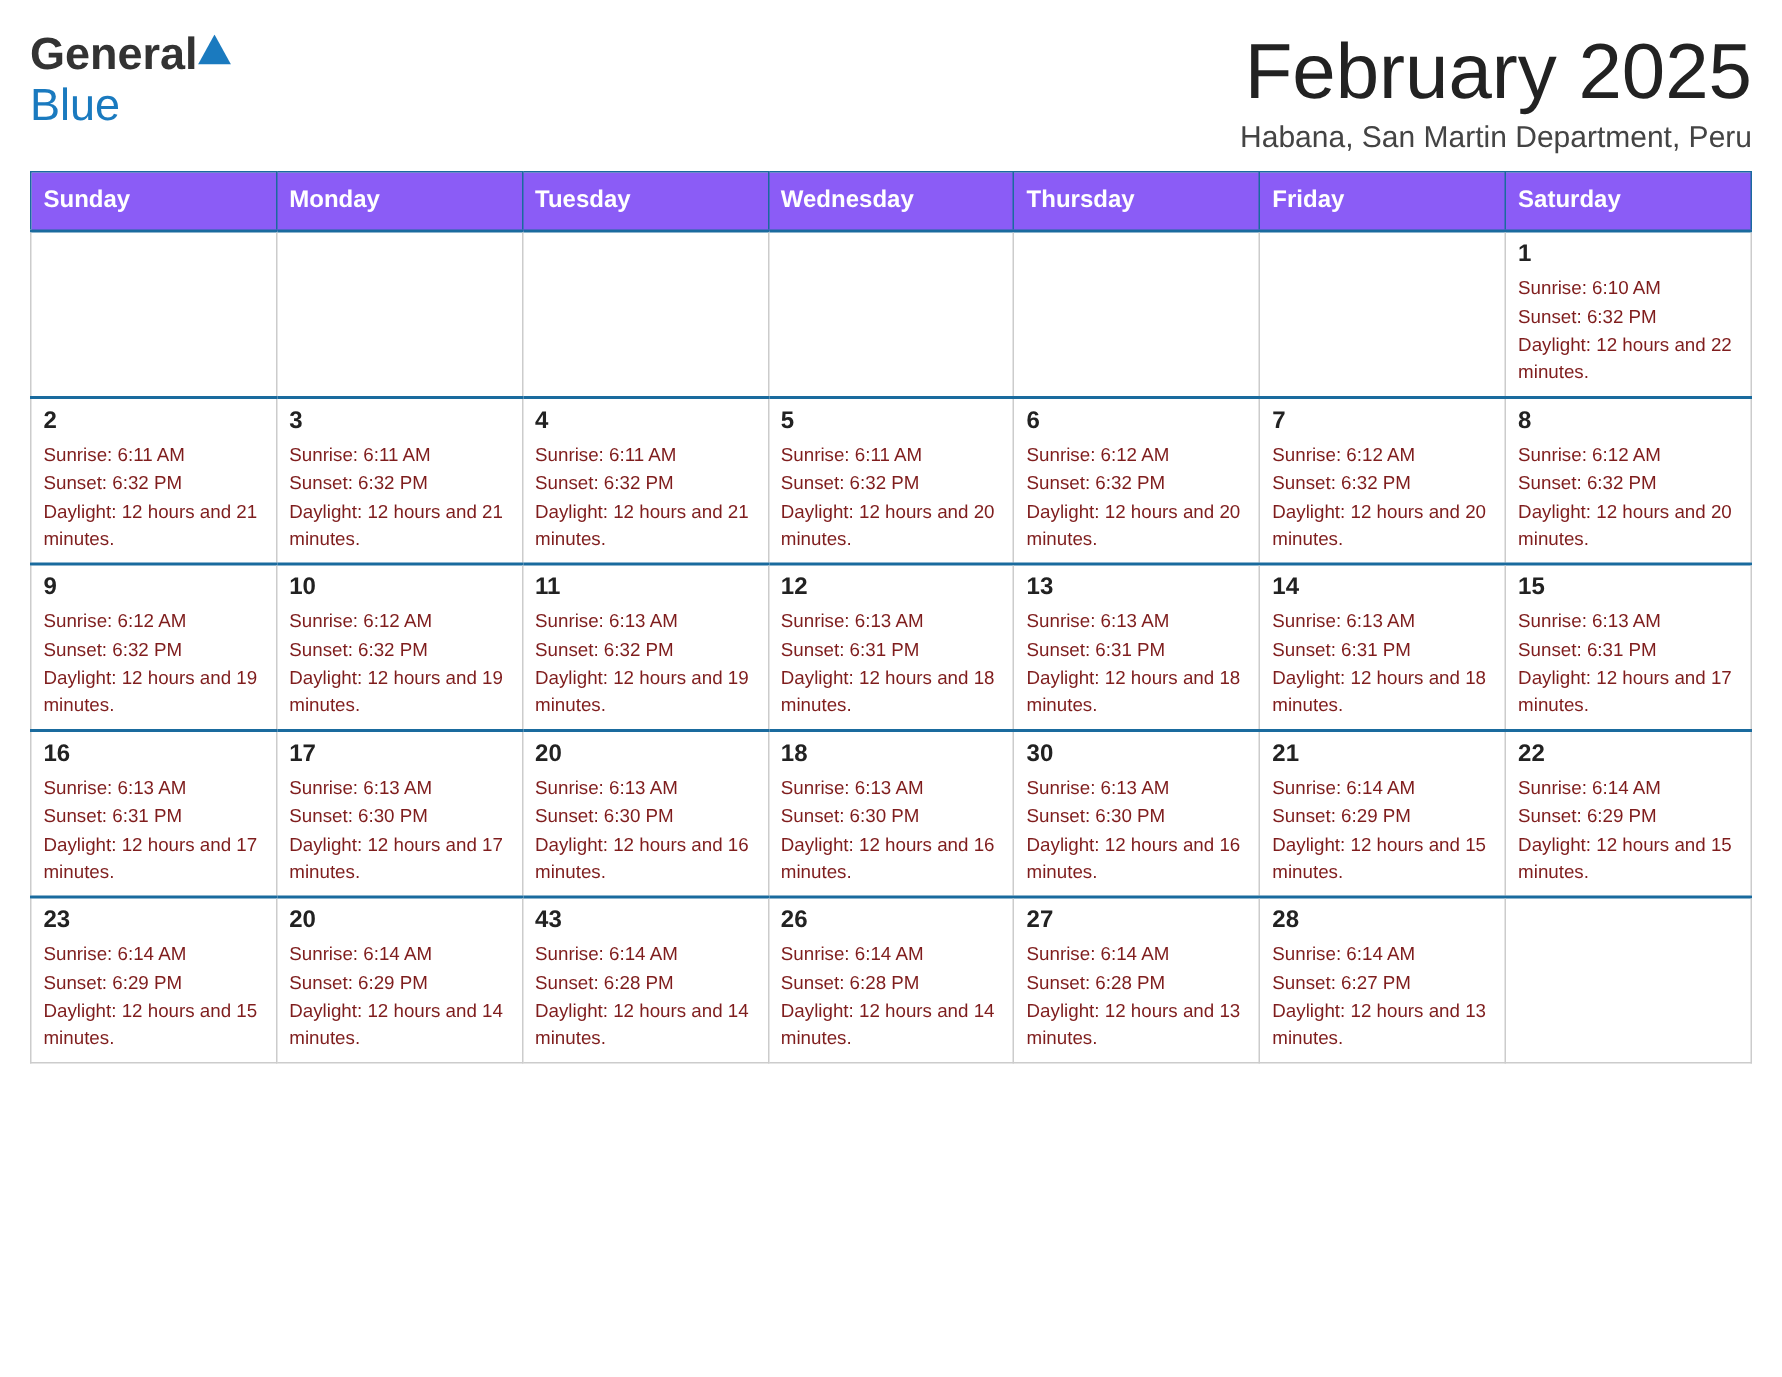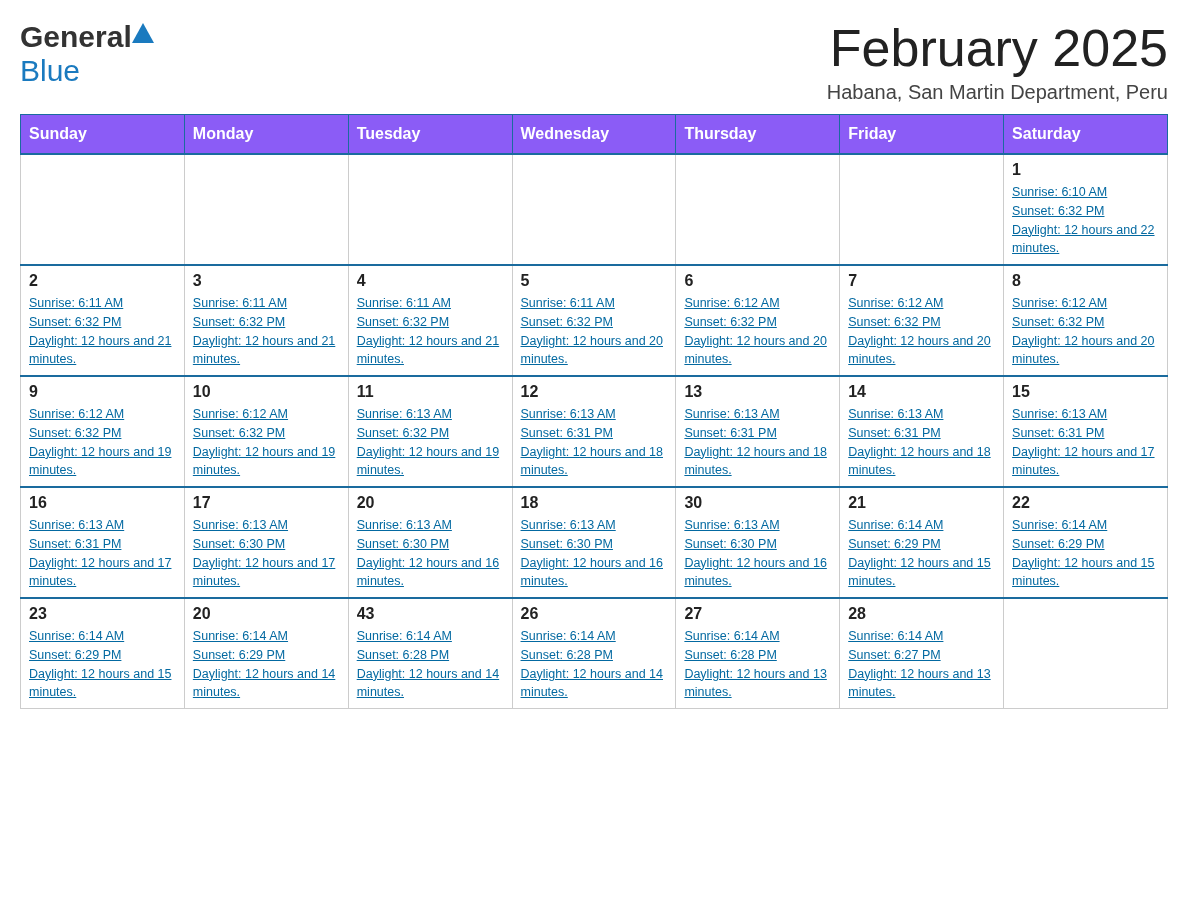--- a/index.html
+++ b/index.html
@@ -60,23 +60,22 @@
       border-top: 2px solid #1a6b9e;
     }
     .day-number {
       font-size: 16px;
       font-weight: bold;
       color: #222;
       margin-bottom: 4px;
     }
     .day-info {
       font-size: 12.5px;
-      color: #0369a1;
+      color: #7f1d1d;
       line-height: 1.5;
-      text-decoration: underline;
     }
     .empty-cell {
       background: #fff;
     }
     
     .logo-container {
       display: flex;
       flex-direction: column;
     }
     .logo-top {

